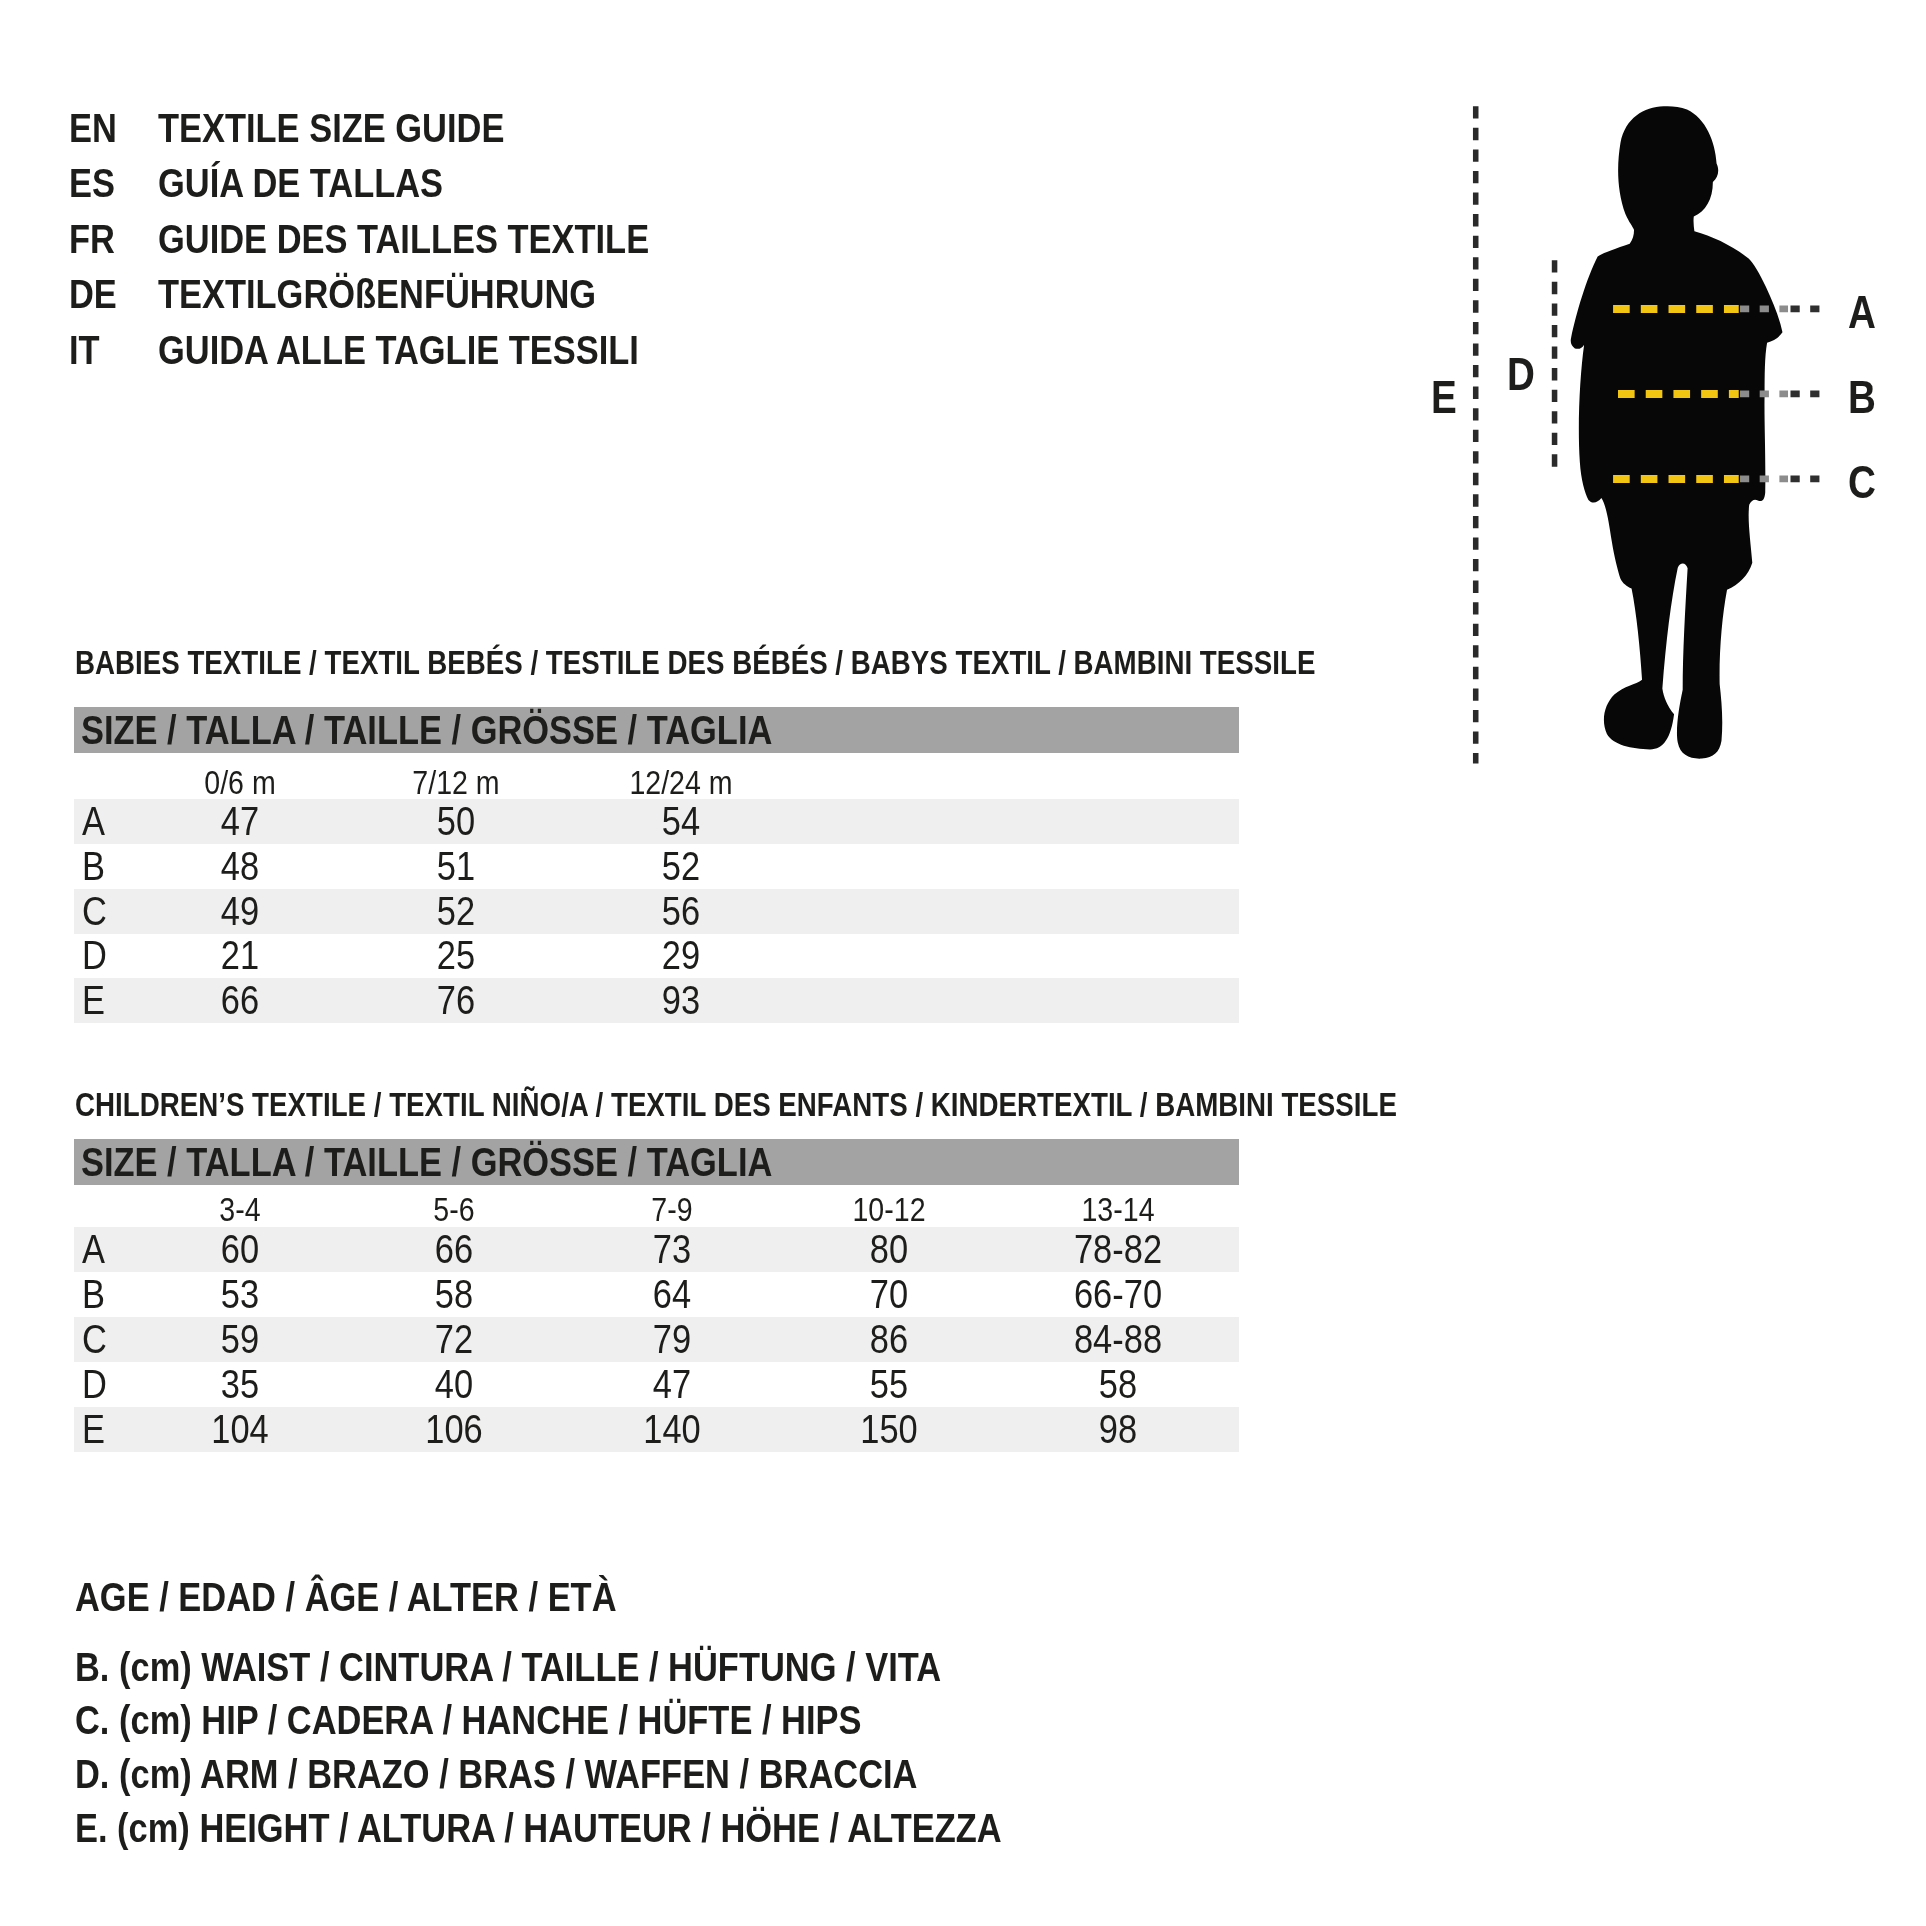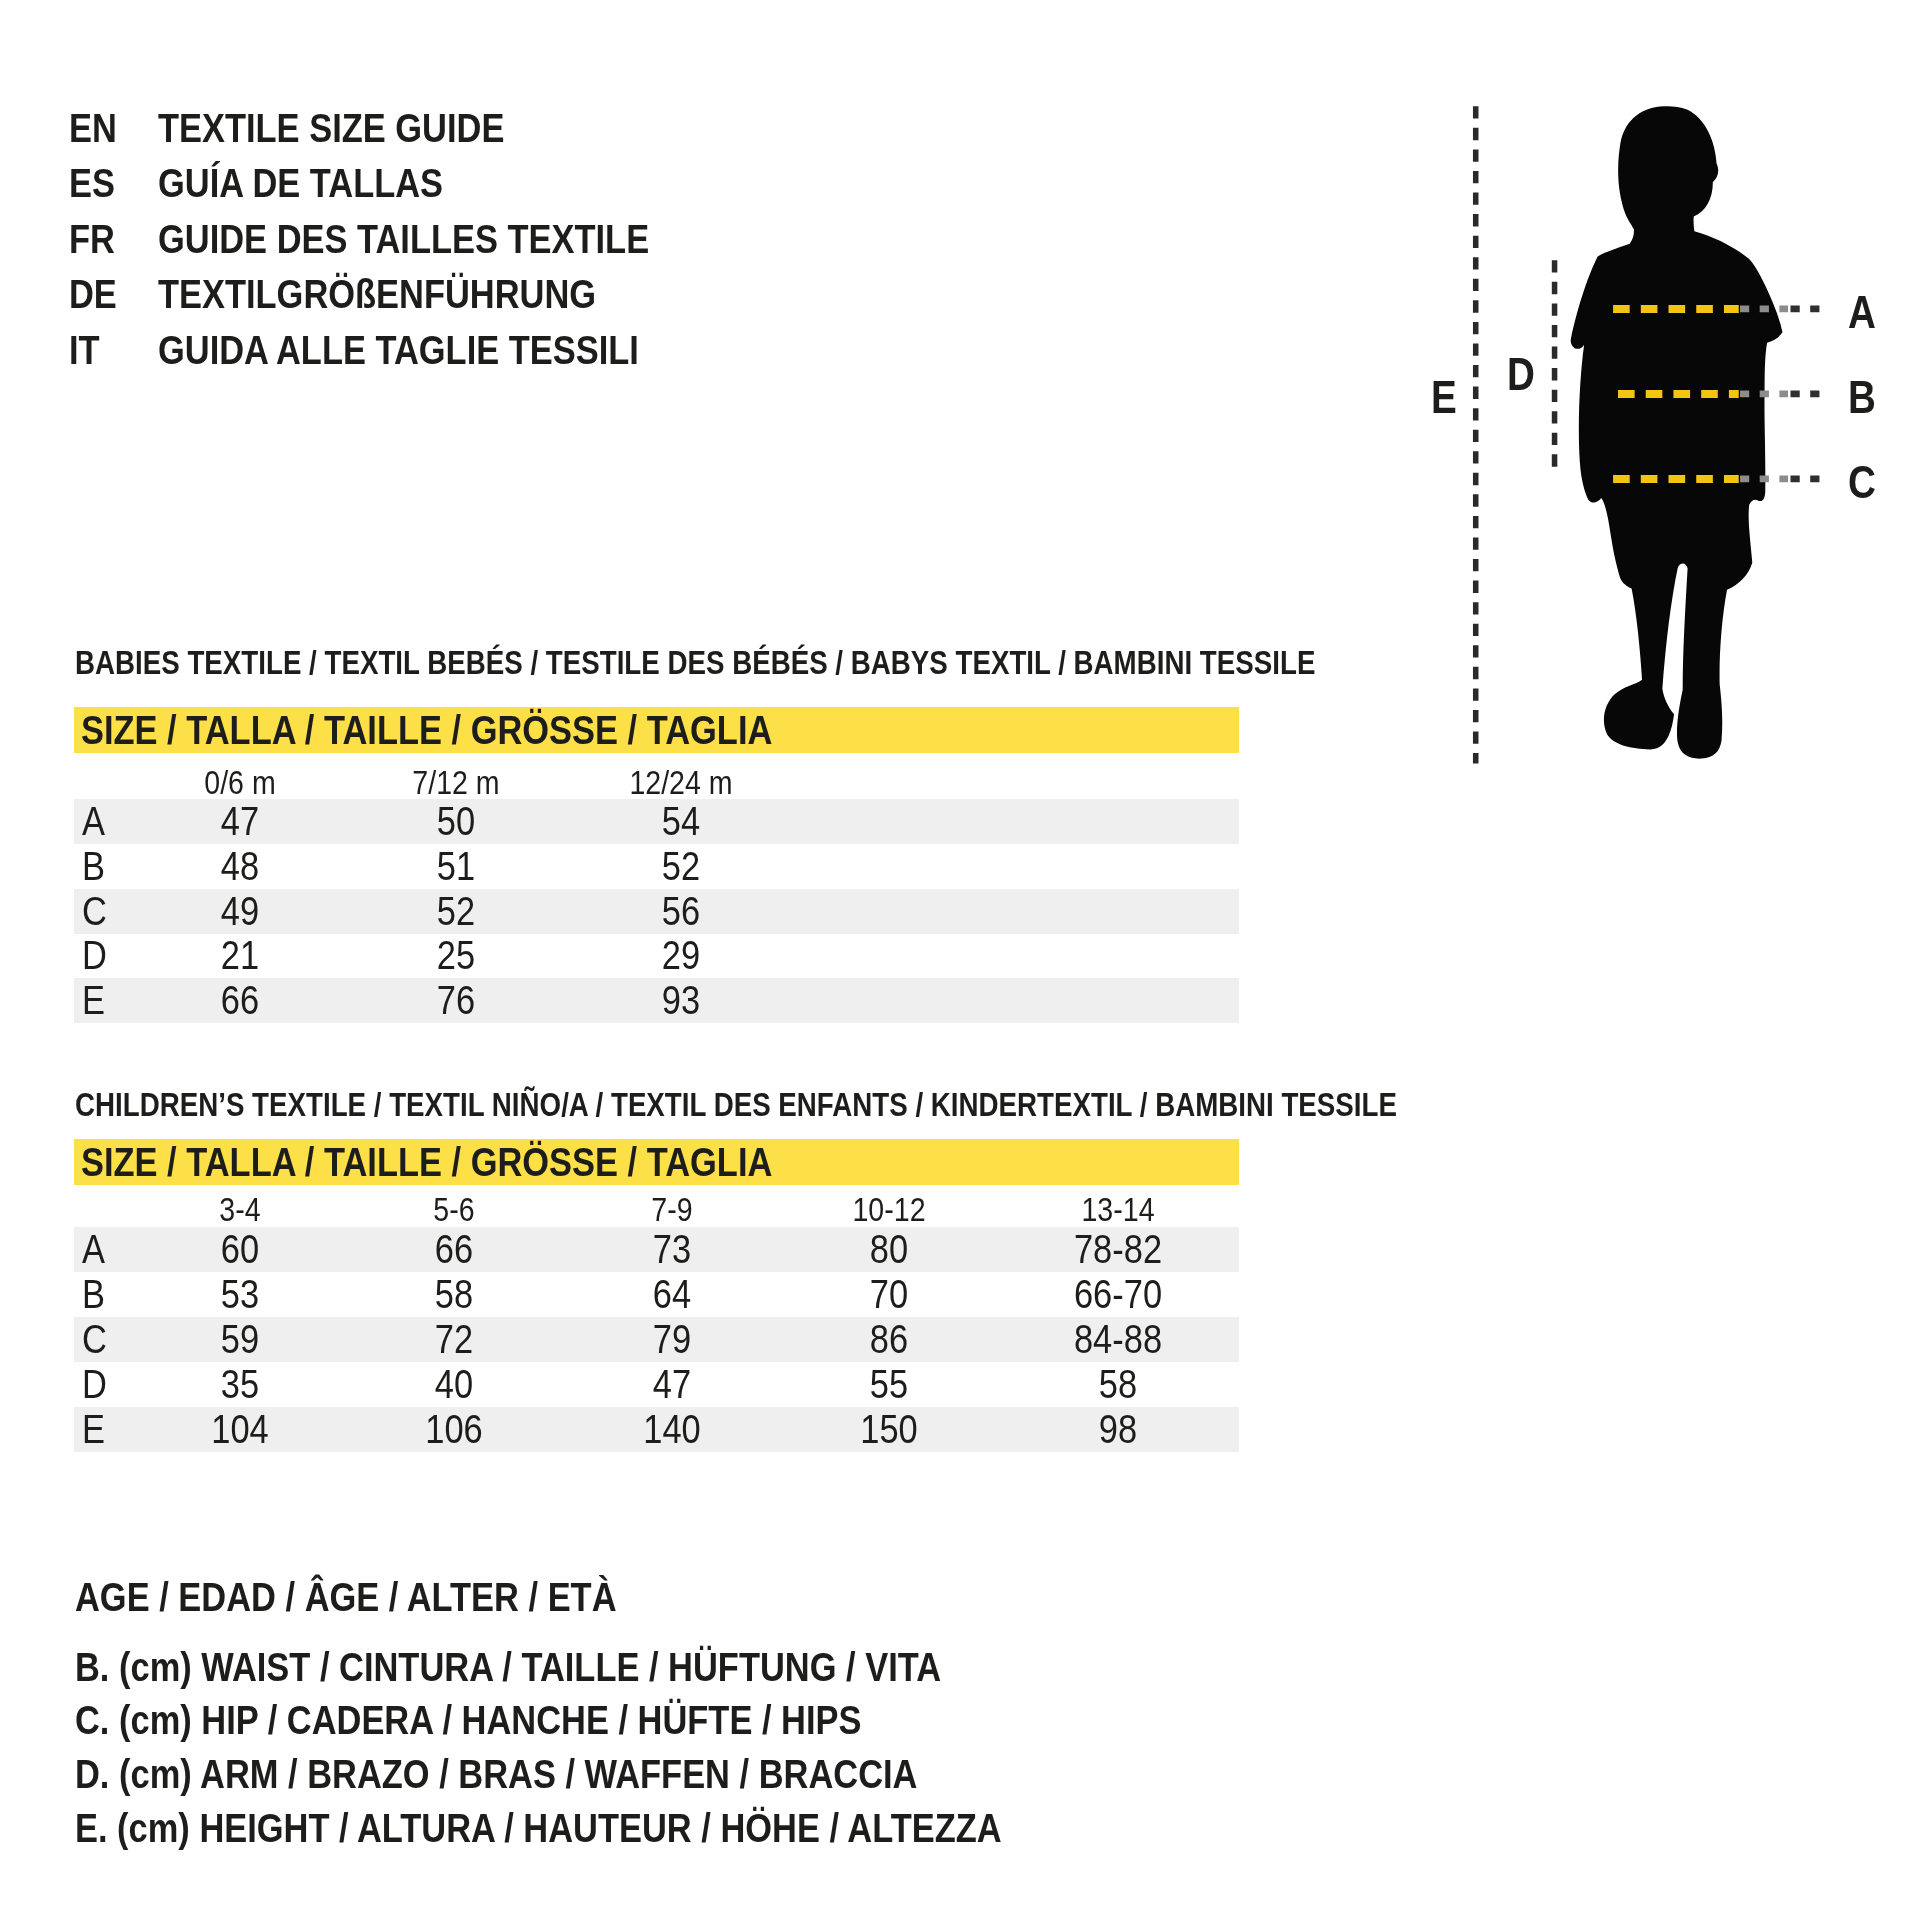--- a/index.html
+++ b/index.html
@@ -15,21 +15,21 @@
   
   .cx{display:inline-block;transform:scaleX(0.84);transform-origin:0 50%;white-space:nowrap;}
   .cc{position:absolute;transform:translateX(-50%) scaleX(0.84);white-space:nowrap;}
   
   .lang-row{position:absolute;left:0;top:0;height:46px;line-height:46px;font-size:41px;font-weight:700;}
   .lang-code{position:absolute;left:69px;top:0;height:46px;line-height:46px;}
   .lang-title{position:absolute;left:137px;top:0;height:46px;line-height:46px;margin-left:21px;}
   
   .sec-title{position:absolute;left:75px;font-size:33px;font-weight:700;line-height:41px;height:41px;}
   
-  .band{position:absolute;left:74px;width:1165px;height:46px;background:#fde047;line-height:46px;font-size:41px;font-weight:700;}
+  .band{position:absolute;left:74px;width:1165px;height:46px;background:#a3a3a3;line-height:46px;font-size:41px;font-weight:700;}
   .band .cx{margin-left:7.4px;}
   .colhead{position:absolute;left:74px;width:1165px;height:41px;line-height:41px;font-size:34px;font-weight:400;}
   .trow{position:absolute;left:74px;width:1165px;height:45px;line-height:45px;font-size:41px;font-weight:400;}
   .trow.alt{background:#f0efef;}
   .rlabel{position:absolute;left:8px;top:0;height:45px;line-height:45px;}
   .cell{top:0;height:45px;line-height:45px;}
   .hcell{top:0;height:41px;line-height:41px;}
   
   .legend-line{position:absolute;left:75px;height:43px;line-height:43px;font-size:41px;font-weight:700;}
   

